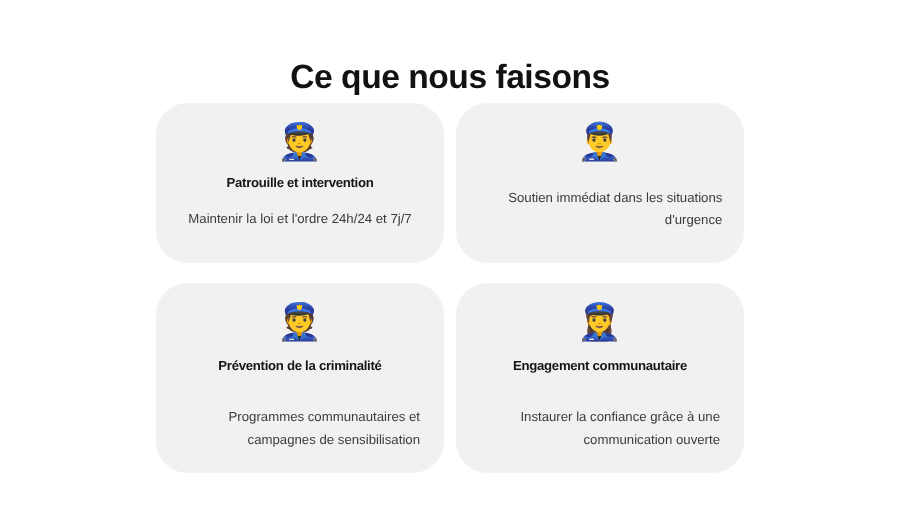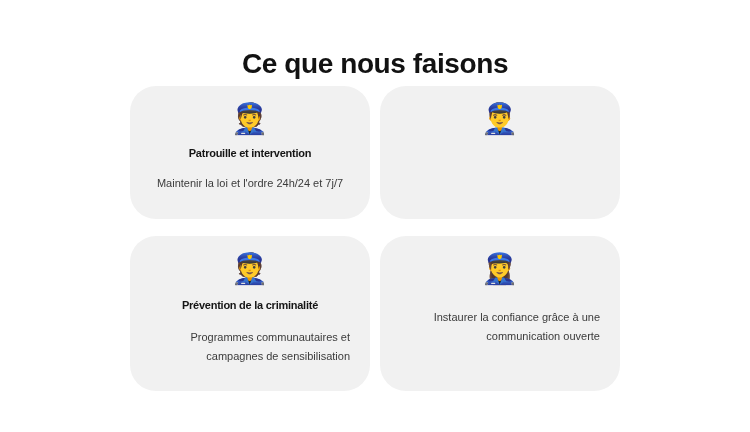--- a/index.html
+++ b/index.html
@@ -81,48 +81,50 @@
     line-height: 1.75;
     margin-top: 14px;
     max-width: 205px;
     text-align: right;
   }
   .card-row-2 .card-title {
     margin-top: 6px;
     max-width: 170px;
   }
   .card-row-2 .card-desc {
-    margin-top: 16px;
+    margin-top: 27px;
     max-width: 200px;
   }
 </style>
 </head>
 <body>
 
 <div class="page">
 
   <h1 class="section-title">Ce que nous faisons</h1>
 
   <div class="cards-grid">
 
     <div class="card card-row-1">
       <div class="card-icon">👮</div>
       <div class="card-title">Patrouille et intervention</div>
       <div class="card-desc">Maintenir la loi et l'ordre 24h/24 et 7j/7</div>
     </div>
 
     <div class="card card-row-1">
       <div class="card-icon">👮‍♂️</div>
+      <div class="card-desc">Soutien immédiat dans les situations d'urgence</div>
     </div>
 
     <div class="card card-row-2">
       <div class="card-icon">👮</div>
       <div class="card-title">Prévention de la criminalité</div>
       <div class="card-desc">Programmes communautaires et campagnes de sensibilisation</div>
     </div>
 
     <div class="card card-row-2">
       <div class="card-icon">👮‍♀️</div>
+      <div class="card-title">Engagement communautaire</div>
       <div class="card-desc">Instaurer la confiance grâce à une communication ouverte</div>
     </div>
 
   </div>
 </div>
 
 </body></html>

